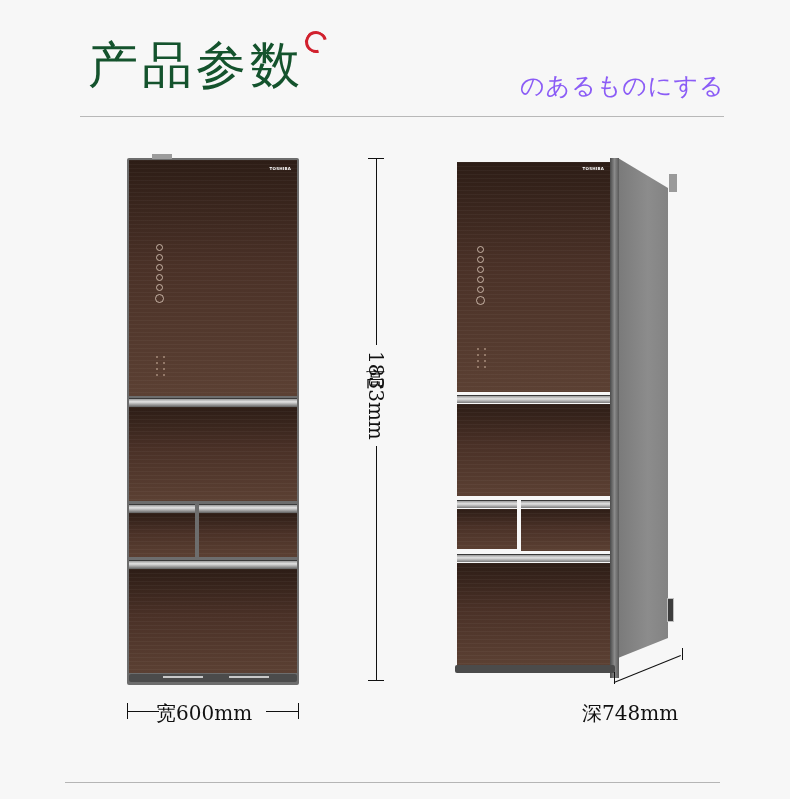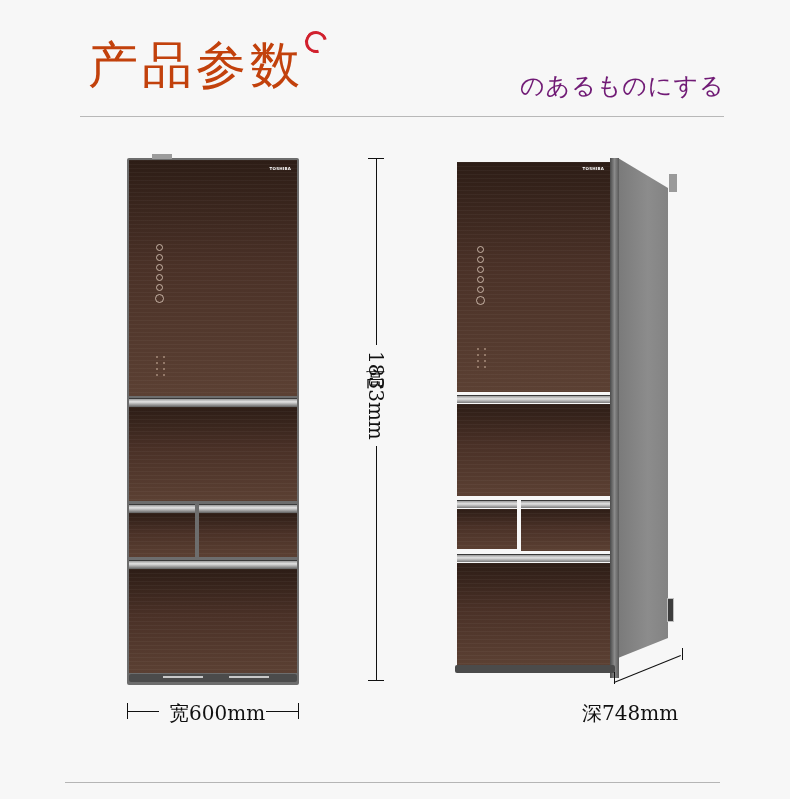--- a/index.html
+++ b/index.html
@@ -2,28 +2,28 @@
 <html><head>
 <meta charset="utf-8">
 <style>
   html, body { margin: 0; padding: 0; }
   body {
     width: 790px; height: 799px; background: #f7f7f7; position: relative; overflow: hidden;
     font-family: "DejaVu Serif", "Liberation Serif", serif; color: #111;
   }
   .title {
     position: absolute; left: 88px; top: 30px; font-size: 50px; letter-spacing: 4px; line-height: 70px;
-    font-family: "DejaVu Serif", serif; font-weight: normal; color: #c2410c;
+    font-family: "DejaVu Serif", serif; font-weight: normal; color: #14532d;
   }
   .title-ring {
     position: absolute; left: 305px; top: 31px; width: 16px; height: 16px; border: 3px solid #d1212e;
     border-radius: 50%; border-bottom-color: transparent; transform: rotate(-60deg);
   }
   .subtitle {
-    position: absolute; left: 520px; top: 70px; font-size: 24px; color: #701a75; letter-spacing: 1px;
+    position: absolute; left: 520px; top: 70px; font-size: 24px; color: #8b5cf6; letter-spacing: 1px;
     font-family: "DejaVu Serif", serif;
   }
   .divider-top { position: absolute; left: 80px; top: 116px; width: 644px; height: 1px; background: #b8b8b8; }
   .divider-bottom { position: absolute; left: 65px; top: 782px; width: 655px; height: 1px; background: #b5b5b5; }
 
   
   .fridge-front { position: absolute; left: 127px; top: 158px; width: 172px; height: 527px; }
   .body-frame { position: absolute; inset: 0; background: #6d6d6d; border-radius: 2px; }
   .panel {
     position: absolute; background:
@@ -116,21 +116,21 @@
   <div class="foot-light" style="left:102px;top:518px;width:40px;"></div>
 </div>
 
 <div class="dim-v"></div>
 <div class="dim-v-cap" style="top:158px;"></div>
 <div class="dim-v-cap" style="top:680px;"></div>
 <div class="dim-v-label">高1833mm</div>
 
 <div class="vtick" style="left:127px;top:703px;height:16px;"></div>
 <div class="hline" style="left:127px;top:711px;width:32px;"></div>
-<div class="dim-h-label" style="left:169px;">宽600mm</div>
+<div class="dim-h-label" style="left:156px;">宽600mm</div>
 <div class="hline" style="left:266px;top:711px;width:33px;"></div>
 <div class="vtick" style="left:298px;top:703px;height:16px;"></div>
 
 <div class="fridge-side">
   <div class="side-face"></div>
   <div class="top-notch"></div>
   <div class="vent"></div>
   <div class="side-edge"></div>
   <div class="panel" style="left:2px;top:10px;width:153px;height:230px;">
     <span class="brand" style="right:6px;top:4px;">TOSHIBA</span>

